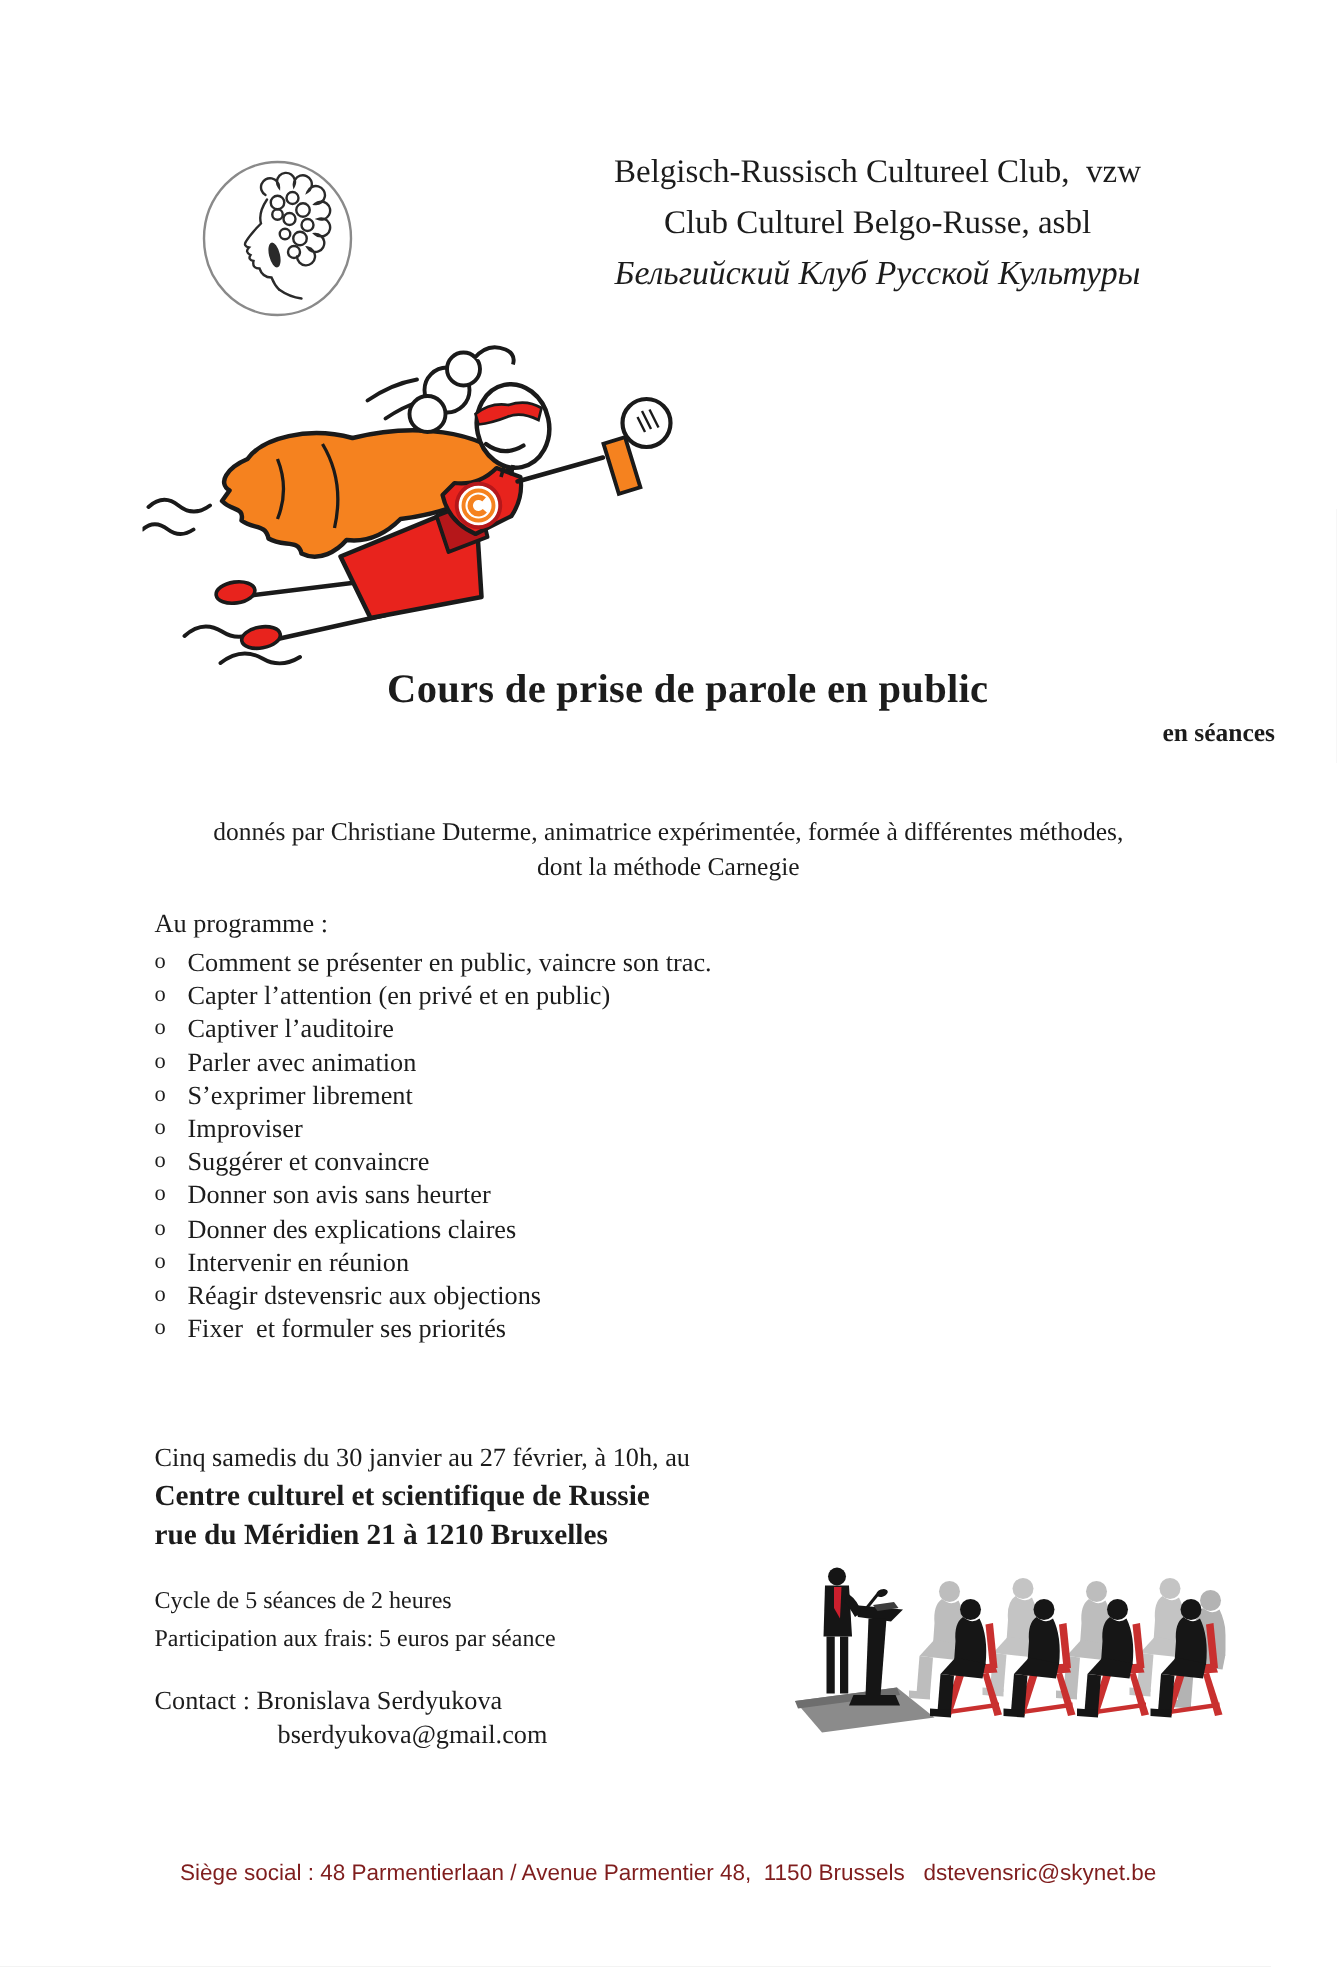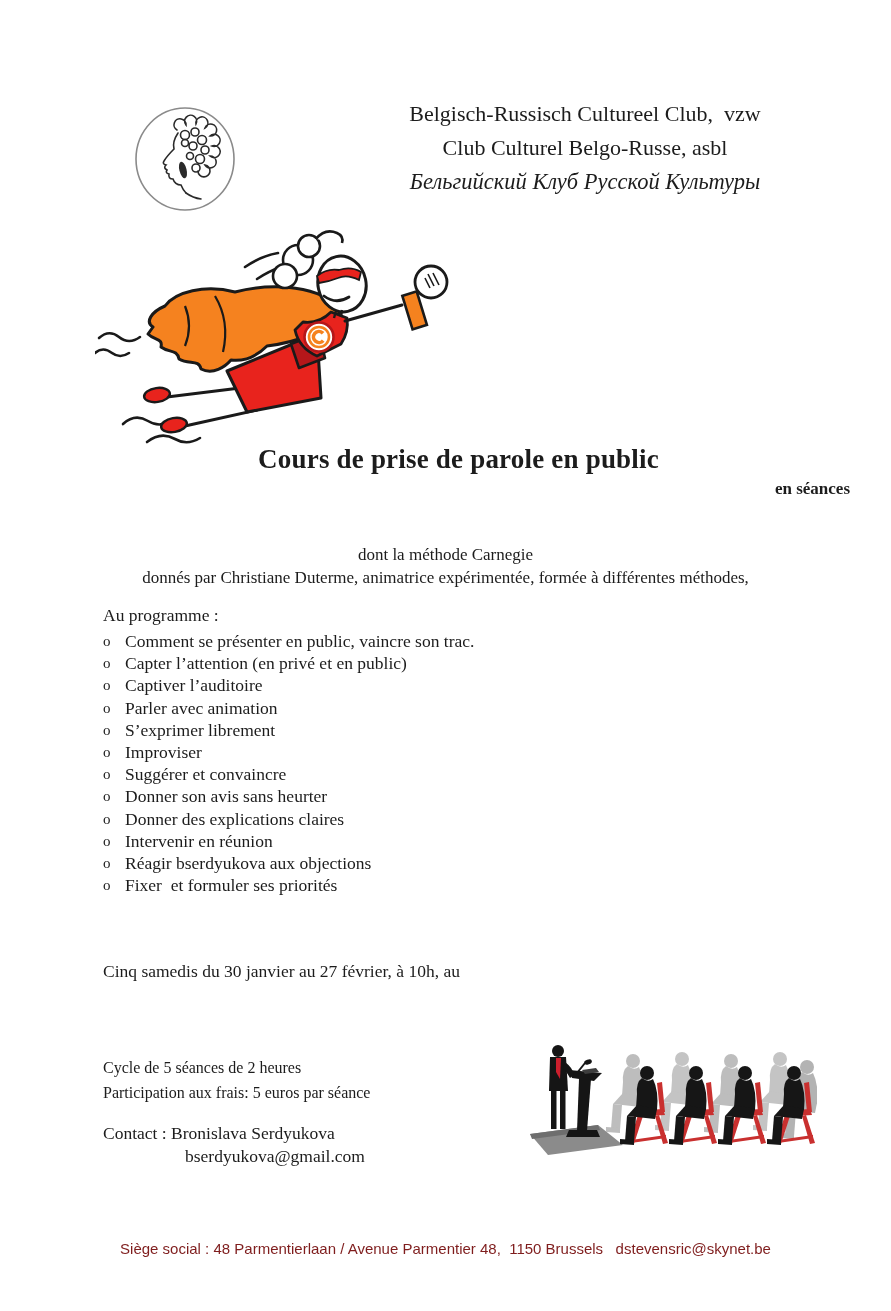--- a/index.html
+++ b/index.html
@@ -133,22 +133,22 @@
       <path d="M333,48 L339,60"></path>
         <path d="M338,47 L344,59"></path>
         <path d="M330,52 L335,62"></path>
     </g>
   </svg>
 
   <div class="abs title" data-bind="title.main">Cours de prise de parole en public</div>
   <div class="abs subtitle" data-bind="title.language_note">en séances</div>
 
   <div class="abs intro">
+    <div data-bind="intro.line1">donnés par Christiane Duterme, animatrice expérimentée, formée à différentes méthodes,</div>
     <div data-bind="intro.line2">dont la méthode Carnegie</div>
-    <div data-bind="intro.line1">donnés par Christiane Duterme, animatrice expérimentée, formée à différentes méthodes,</div>
   </div>
 
   <div class="abs prog-head" data-bind="program.heading">Au programme :</div>
   <ul class="abs prog-list">
     <li>
         <span class="bullet" data-bind="program.bullet">o</span>
         <span data-bind="program.items.0">Comment se présenter en public, vaincre son trac.</span>
       </li>
     <li>
         <span class="bullet" data-bind="program.bullet">o</span>
@@ -181,29 +181,33 @@
     <li>
         <span class="bullet" data-bind="program.bullet">o</span>
         <span data-bind="program.items.8">Donner des explications claires</span>
       </li>
     <li>
         <span class="bullet" data-bind="program.bullet">o</span>
         <span data-bind="program.items.9">Intervenir en réunion</span>
       </li>
     <li>
         <span class="bullet" data-bind="program.bullet">o</span>
-        <span data-bind="program.items.10">Réagir bserdyukova aux objections</span>
+        <span data-bind="program.items.10">Réagir dstevensric aux objections</span>
       </li>
     <li>
         <span class="bullet" data-bind="program.bullet">o</span>
         <span data-bind="program.items.11">Fixer  et formuler ses priorités</span>
       </li>
   </ul>
 
   <div class="abs schedule" data-bind="details.schedule">Cinq samedis du 30 janvier au 27 février, à 10h, au</div>
+  <div class="abs venue">
+    <div data-bind="details.venue_name">Centre culturel et scientifique de Russie</div>
+    <div data-bind="details.venue_address">rue du Méridien 21 à 1210 Bruxelles</div>
+  </div>
   <div class="abs cycle">
     <div data-bind="details.cycle">Cycle de 5 séances de 2 heures</div>
     <div data-bind="details.fee">Participation aux frais: 5 euros par séance</div>
   </div>
 
   <div class="abs contact">
     <div data-bind="contact.line1">Contact : Bronislava Serdyukova</div>
     <div class="email" data-bind="contact.email">bserdyukova@gmail.com</div>
   </div>
 

